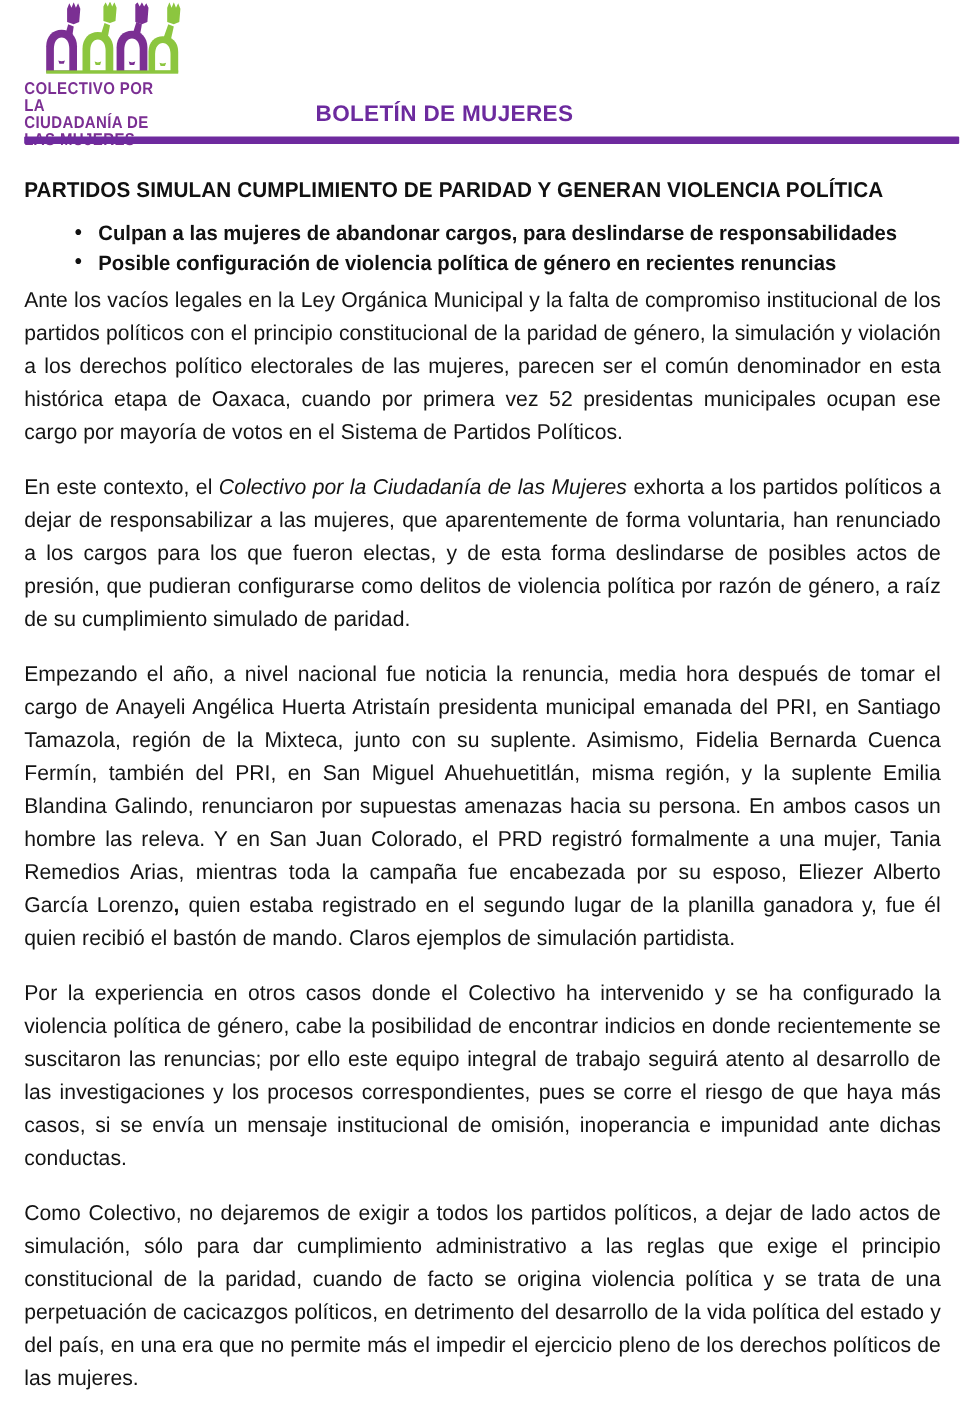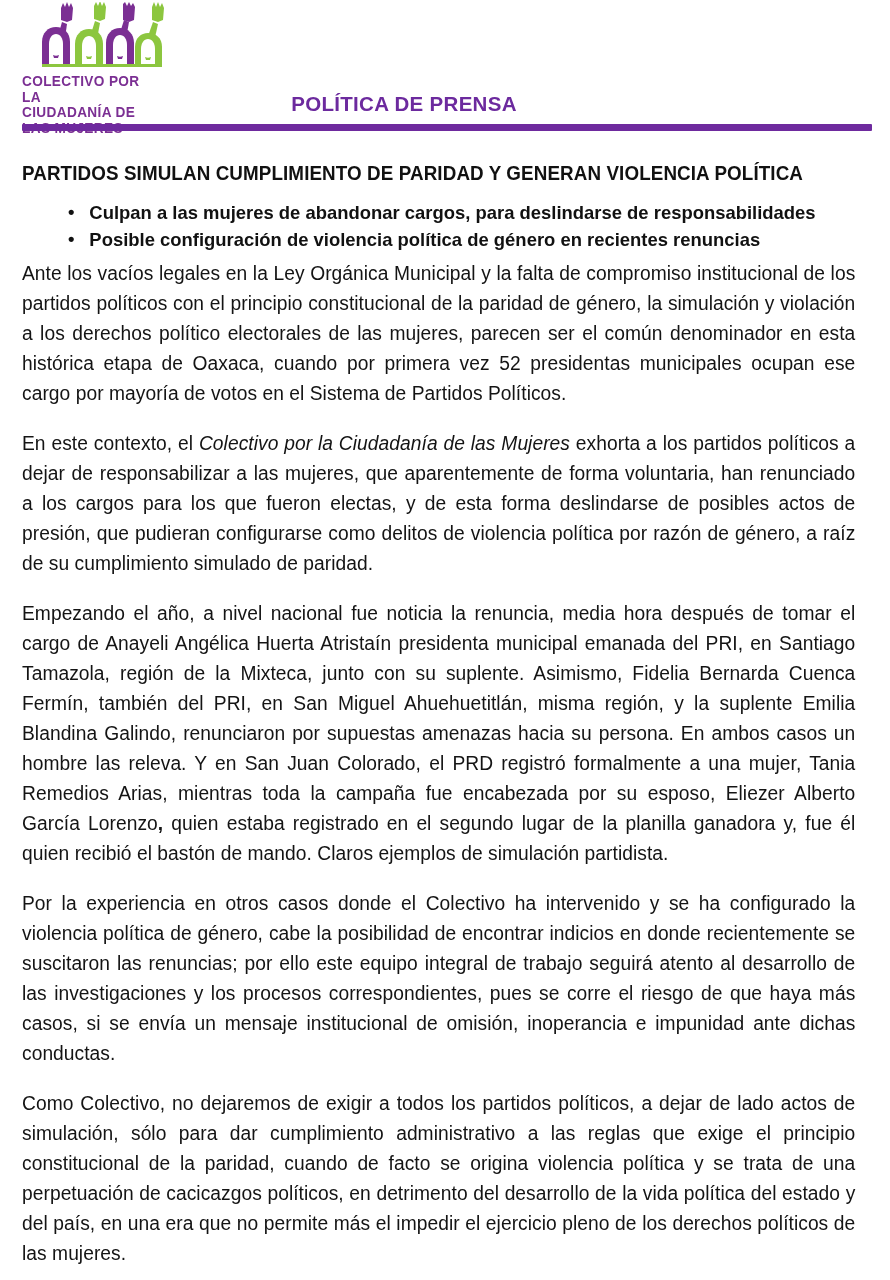--- a/index.html
+++ b/index.html
@@ -179,21 +179,21 @@
         <path d="M119 47 c0 -6 3 -10 7 -10 c4 0 7 4 7 10 l0 15 -14 0z" fill="#ffffff"></path>
         <path d="M123 55 c2 1 4 1 6 0 l-1 3 -4 0z" fill="#8cc63f"></path>
 
         <rect x="20" y="62" width="120" height="3" fill="#8cc63f"></rect>
       </svg>
       <div class="logo-text">COLECTIVO POR LA
 CIUDADANÍA DE
 LAS MUJERES</div>
     </div>
 
-    <div class="bulletin-title">POLÍTICA DE PRENSA</div>
+    <div class="bulletin-title">BOLETÍN DE MUJERES</div>
 
     <div class="rule"></div>
   </div>
 
   <div class="content">
 
     <h1 class="headline">PARTIDOS SIMULAN CUMPLIMIENTO DE PARIDAD Y GENERAN VIOLENCIA POLÍTICA</h1>
 
     <ul class="bullets">
       <li>Culpan a las mujeres de abandonar cargos, para deslindarse de responsabilidades</li>

